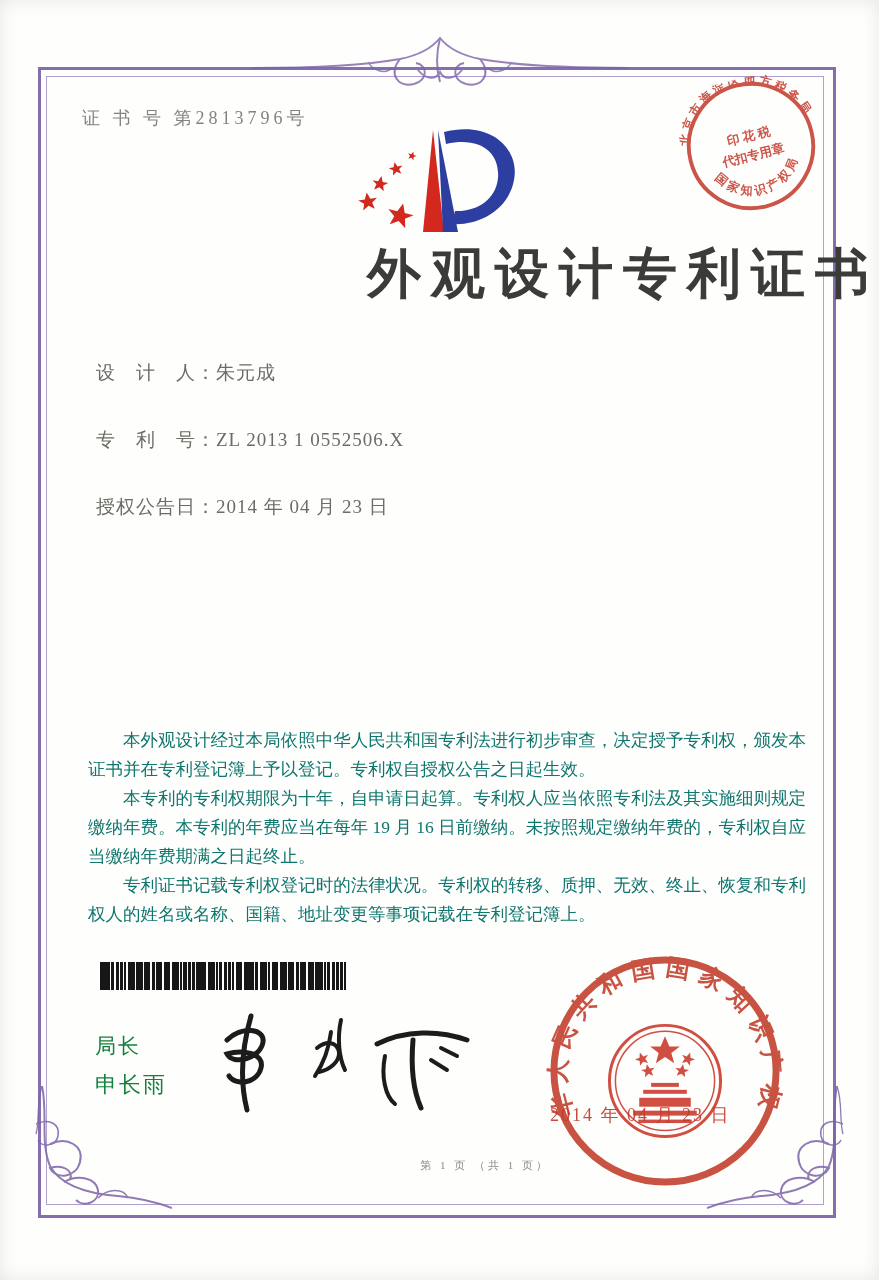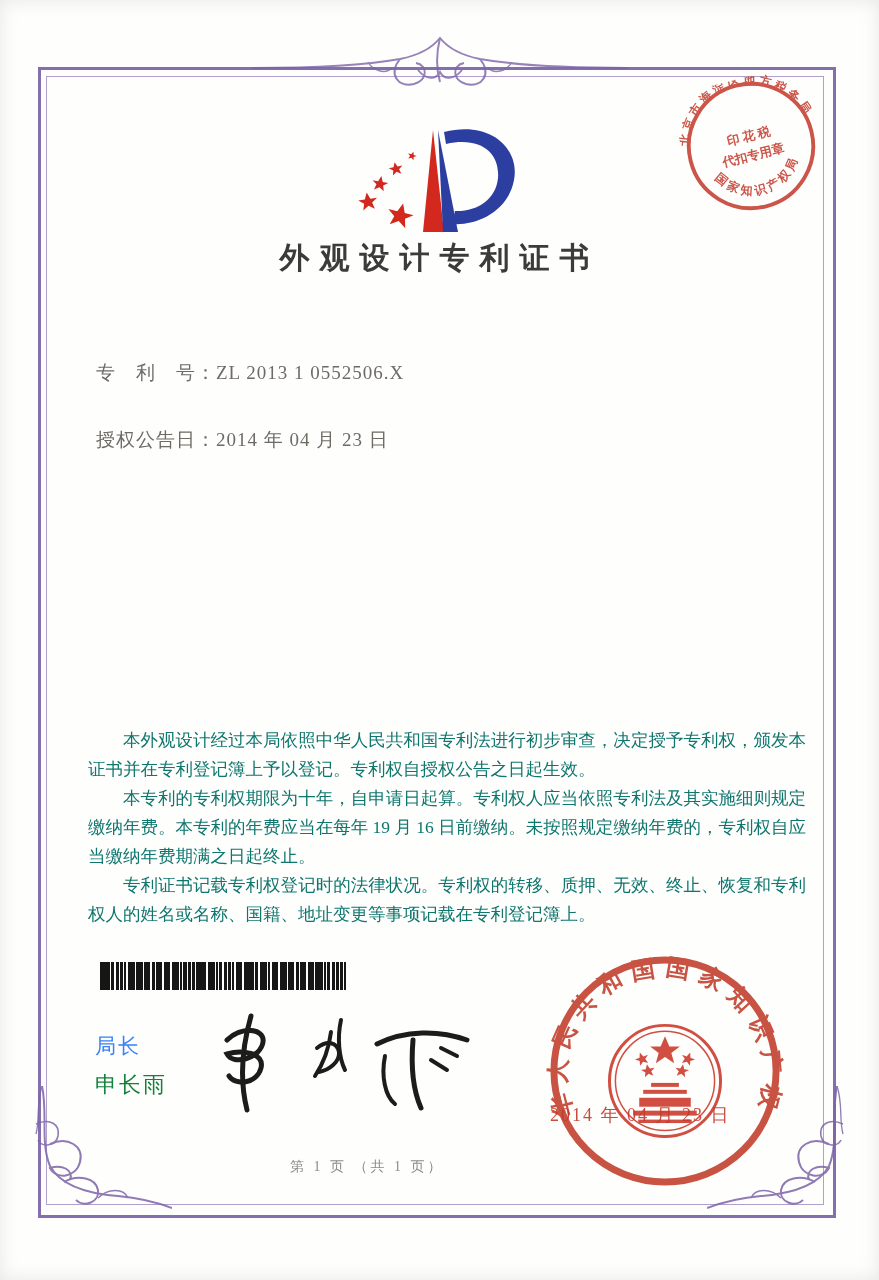--- a/index.html
+++ b/index.html
@@ -15,55 +15,55 @@
   .frame-inner{position:absolute; left:46px; top:76px; width:776px; height:1127px;
     border:1px solid #9c88c0; opacity:.8;}
   .orn{position:absolute; pointer-events:none;}
   .orn-top{left:248px; top:28px; width:384px; height:72px;}
   .orn-bl{left:6px;  top:1086px; width:166px; height:146px;}
   .orn-br{left:707px; top:1086px; width:166px; height:146px; transform:scaleX(-1);}
   
   .cert-no{position:absolute; left:82px; top:106px; font-size:18px; color:#84837e;
     letter-spacing:4px;}
   .logo{position:absolute; left:332px; top:124px; width:210px; height:118px;}
-  .doc-title{position:absolute; left:0; top:238px; width:879px; text-align:center;
-    font-size:30px; font-weight:bold; color:#3b3b38; letter-spacing:10px;}
+  .doc-title{position:absolute; left:0; top:238px; width:879px; text-align:right;
+    font-size:54px; font-weight:bold; color:#3b3b38; letter-spacing:10px;}
   
   .fields{position:absolute; left:96px; top:360px; width:700px;}
   .field-row{height:67px; font-size:19px; color:#6d6b63; letter-spacing:1px;}
   .field-row .lbl{color:#6d6b63;}
   .field-row .val{color:#676len55;}
   
   .paras{position:absolute; left:88px; top:726px; width:718px;
     font-size:17.5px; line-height:29px; color:#0f766e; text-align:justify;}
   .paras p{margin:0; text-indent:2em;}
   
   .barcode{position:absolute; left:100px; top:962px; width:246px; height:28px;
     background:
       repeating-linear-gradient(90deg,#161616 0 2px,rgba(0,0,0,0) 2px 4px),
       repeating-linear-gradient(90deg,#161616 0 1px,rgba(0,0,0,0) 1px 6px),
       repeating-linear-gradient(90deg,rgba(0,0,0,0) 0 2px,#161616 2px 5px,rgba(0,0,0,0) 5px 9px),
       repeating-linear-gradient(90deg,rgba(0,0,0,0) 0 7px,#161616 7px 9px,rgba(0,0,0,0) 9px 13px);
   }
   
-  .sig-title{position:absolute; left:95px; top:1032px; font-size:21px; color:#3b82f6;
+  .sig-title{position:absolute; left:95px; top:1032px; font-size:21px; color:#15803d;
     font-family:Liberation Serif, serif; letter-spacing:2px;}
   .sig-name{position:absolute; left:95px; top:1070px; font-size:22px; color:#15803d;
     font-family:"Liberation Sans","DejaVu Sans",sans-serif; letter-spacing:2px;}
   .sig-script{position:absolute; left:205px; top:1006px; width:280px; height:110px;}
   
   .tax-stamp{position:absolute; left:683px; top:78px; width:136px; height:136px;
     transform:rotate(-14deg); opacity:.92;}
   .office-seal{position:absolute; left:546px; top:952px; width:238px; height:238px;
     opacity:.95;}
   .issue-date{position:absolute; left:550px; top:1103px; width:230px; font-size:18px;
     color:#c2392b; letter-spacing:2px; opacity:.9; z-index:5;}
   
-  .page-footer{position:absolute; left:290px; top:1158px; width:260px; text-align:left;
-    font-size:14px; color:#8b8a84; letter-spacing:3px;}
+  .page-footer{position:absolute; left:290px; top:1158px; width:260px; text-align:right;
+    font-size:11px; color:#8b8a84; letter-spacing:3px;}
 </style>
 </head>
 <body>
 
 <div class="page">
 
   <div class="frame-outer"></div>
   <div class="frame-inner"></div>
 
   <svg class="orn orn-top" viewBox="0 0 384 72">
@@ -92,20 +92,21 @@
     <g stroke="#7d63a8" fill="none" stroke-width="2" opacity="0.85">
       <path d="M36,0 C42,28 34,56 44,80 C56,102 86,108 112,110 C134,112 150,116 166,122"></path>
       <path d="M44,58 C62,50 78,60 74,76 C70,92 50,94 44,82 C56,78 68,84 64,94"></path>
       <path d="M58,96 C72,88 90,92 92,104 C94,116 78,122 70,114"></path>
       <path d="M30,38 C44,32 54,38 52,50 C50,60 36,62 32,54" stroke-width="1.6"></path>
       <path d="M92,112 C102,102 118,102 122,112" stroke-width="1.6"></path>
       <path d="M36,0 C30,18 34,34 30,48" stroke-width="1.3"></path>
     </g>
   </svg>
 
+  <div class="cert-no">证 书 号 第2813796号</div>
 
   <svg class="logo" viewBox="0 0 210 118">
     <defs>
       <path id="lstar" d="M0,-10 L2.94,-3.09 10,-3.09 4.26,1.18 6.18,8.09 0,4 L-6.18,8.09 -4.26,1.18 -10,-3.09 -2.94,-3.09 Z"></path>
     </defs>
     <g fill="#d3281e">
       <use href="#lstar" transform="translate(80,32) scale(0.45) rotate(18)"></use>
       <use href="#lstar" transform="translate(64,45) scale(0.7) rotate(-12)"></use>
       <use href="#lstar" transform="translate(48,60) scale(0.8) rotate(10)"></use>
       <use href="#lstar" transform="translate(36,78) scale(0.95) rotate(-8)"></use>
@@ -114,20 +115,23 @@
     </g>
     <g fill="#2c3ea0">
       <path d="M106,6 L126,108 L111,108 Z"></path>
       <path d="M112,8 C160,-4 188,26 182,56 C176,88 144,102 120,100 L123,87 C144,88 164,76 166,54 C168,30 150,12 114,20 Z"></path>
     </g>
   </svg>
 
   <div class="doc-title">外观设计专利证书</div>
 
   <div class="fields">
+    <div class="field-row">
+      <span class="lbl">设　计　人：</span><span class="val">朱元成</span>
+    </div>
     <div class="field-row">
       <span class="lbl">专　利　号：</span><span class="val">ZL 2013 1 0552506.X</span>
     </div>
     <div class="field-row">
       <span class="lbl">授权公告日：</span><span class="val">2014 年 04 月 23 日</span>
     </div>
   </div>
 
   <div class="paras">
     <p>本外观设计经过本局依照中华人民共和国专利法进行初步审查，决定授予专利权，颁发本证书并在专利登记簿上予以登记。专利权自授权公告之日起生效。</p>

